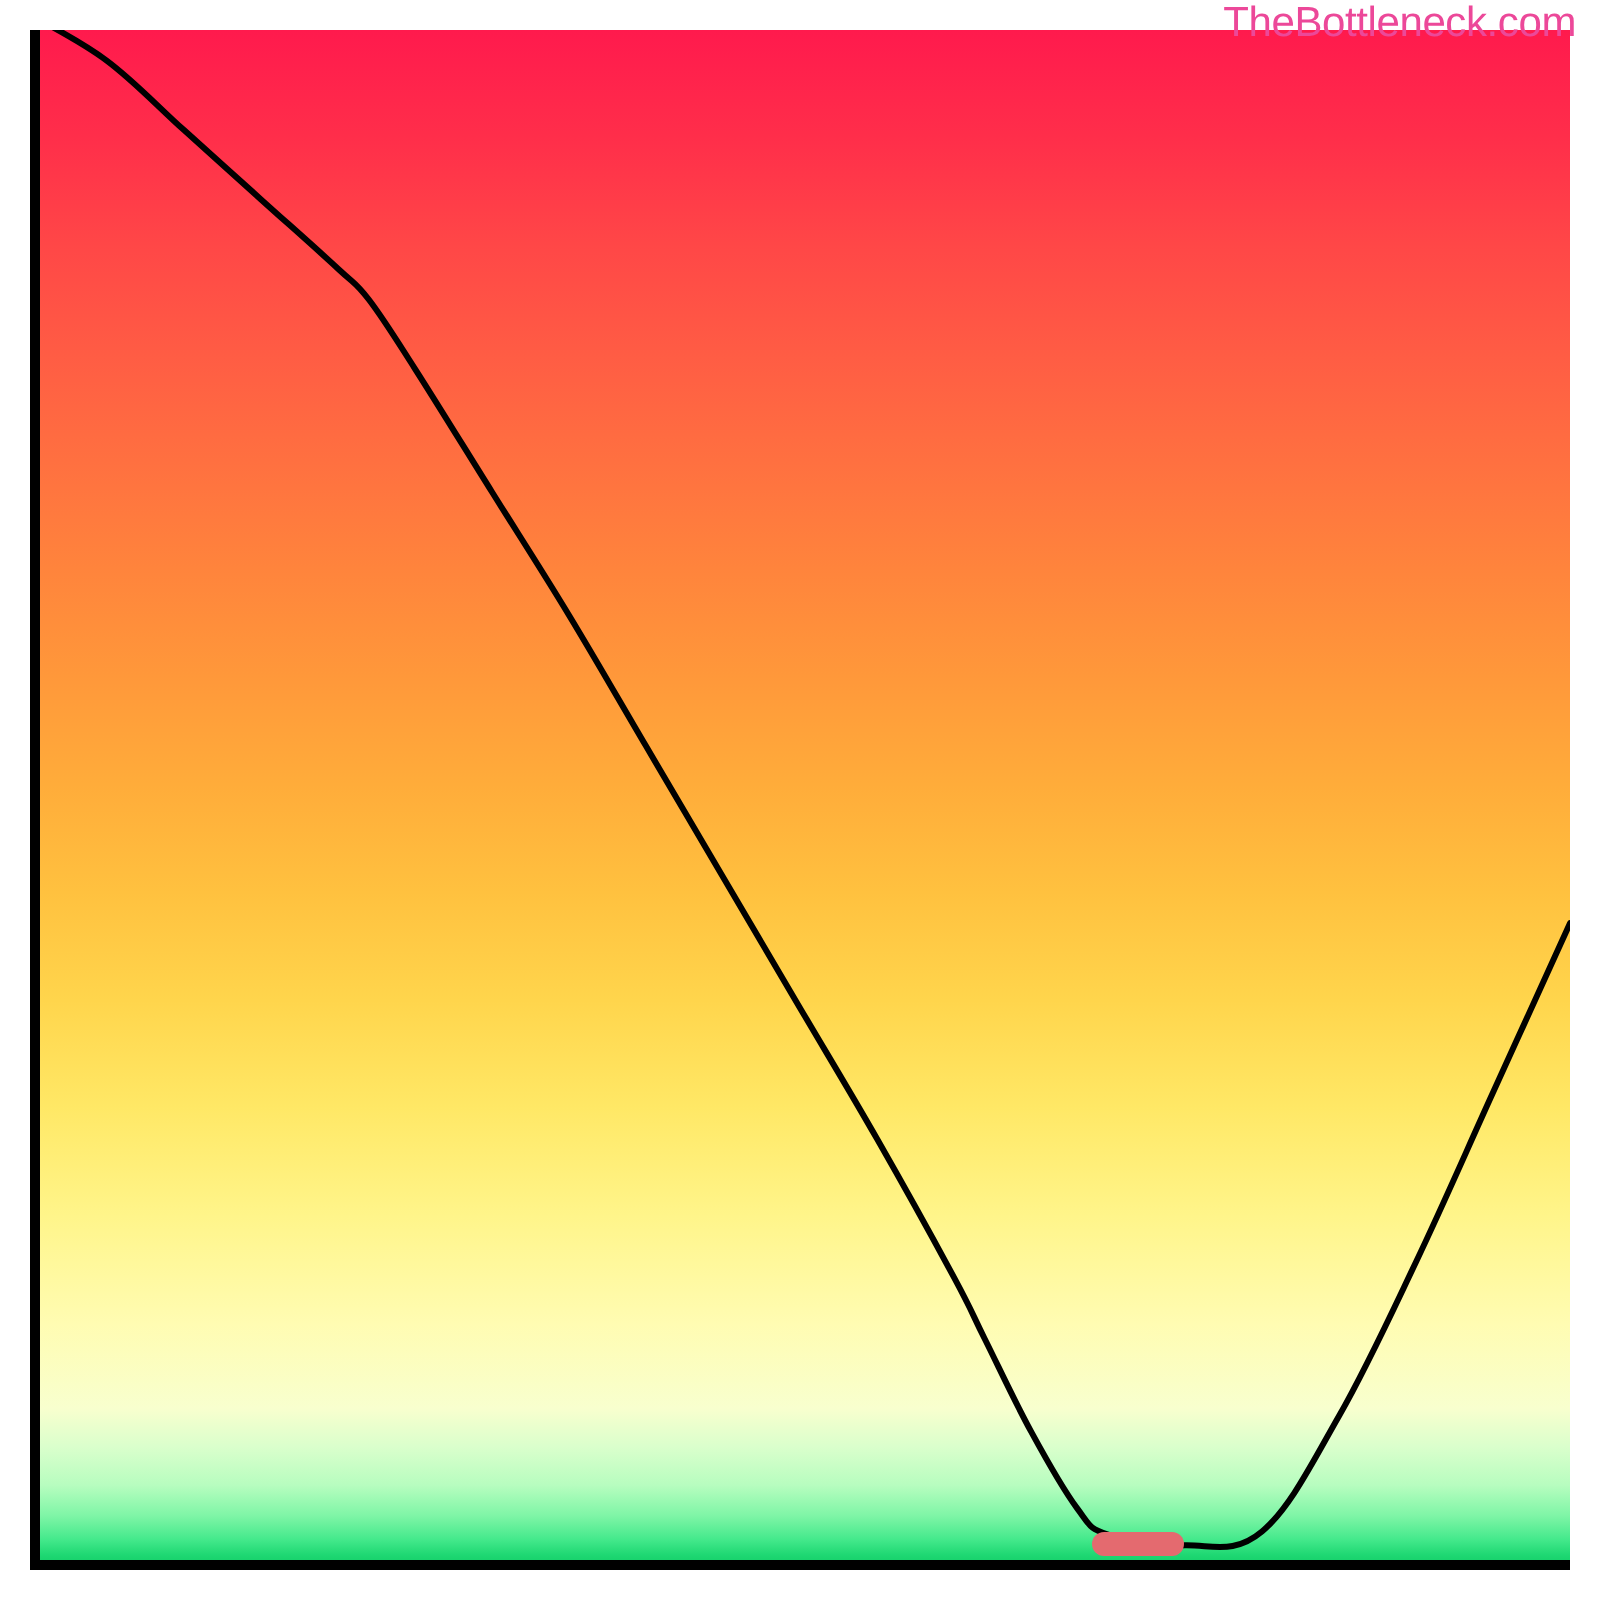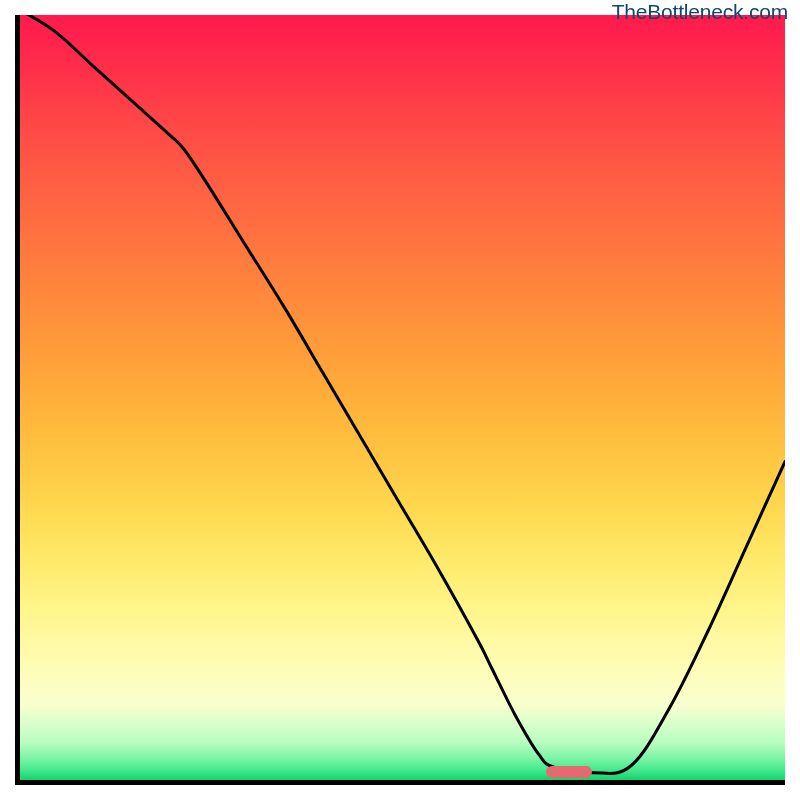--- a/index.html
+++ b/index.html
@@ -71,21 +71,21 @@
     height: 12px;
     border-radius: 6px;
     z-index: 2;
   }
   .watermark {
     position: absolute;
     top: 0px;
     right: 12px;
     font-size: 21px;
     font-weight: 500;
-    color: #0c4a6e;
+    color: #ec4899;
     letter-spacing: -0.2px;
     z-index: 4;
   }
 </style>
 </head>
 <body>
 
 <div class="stage">
 
   <div class="plot-area"></div>

